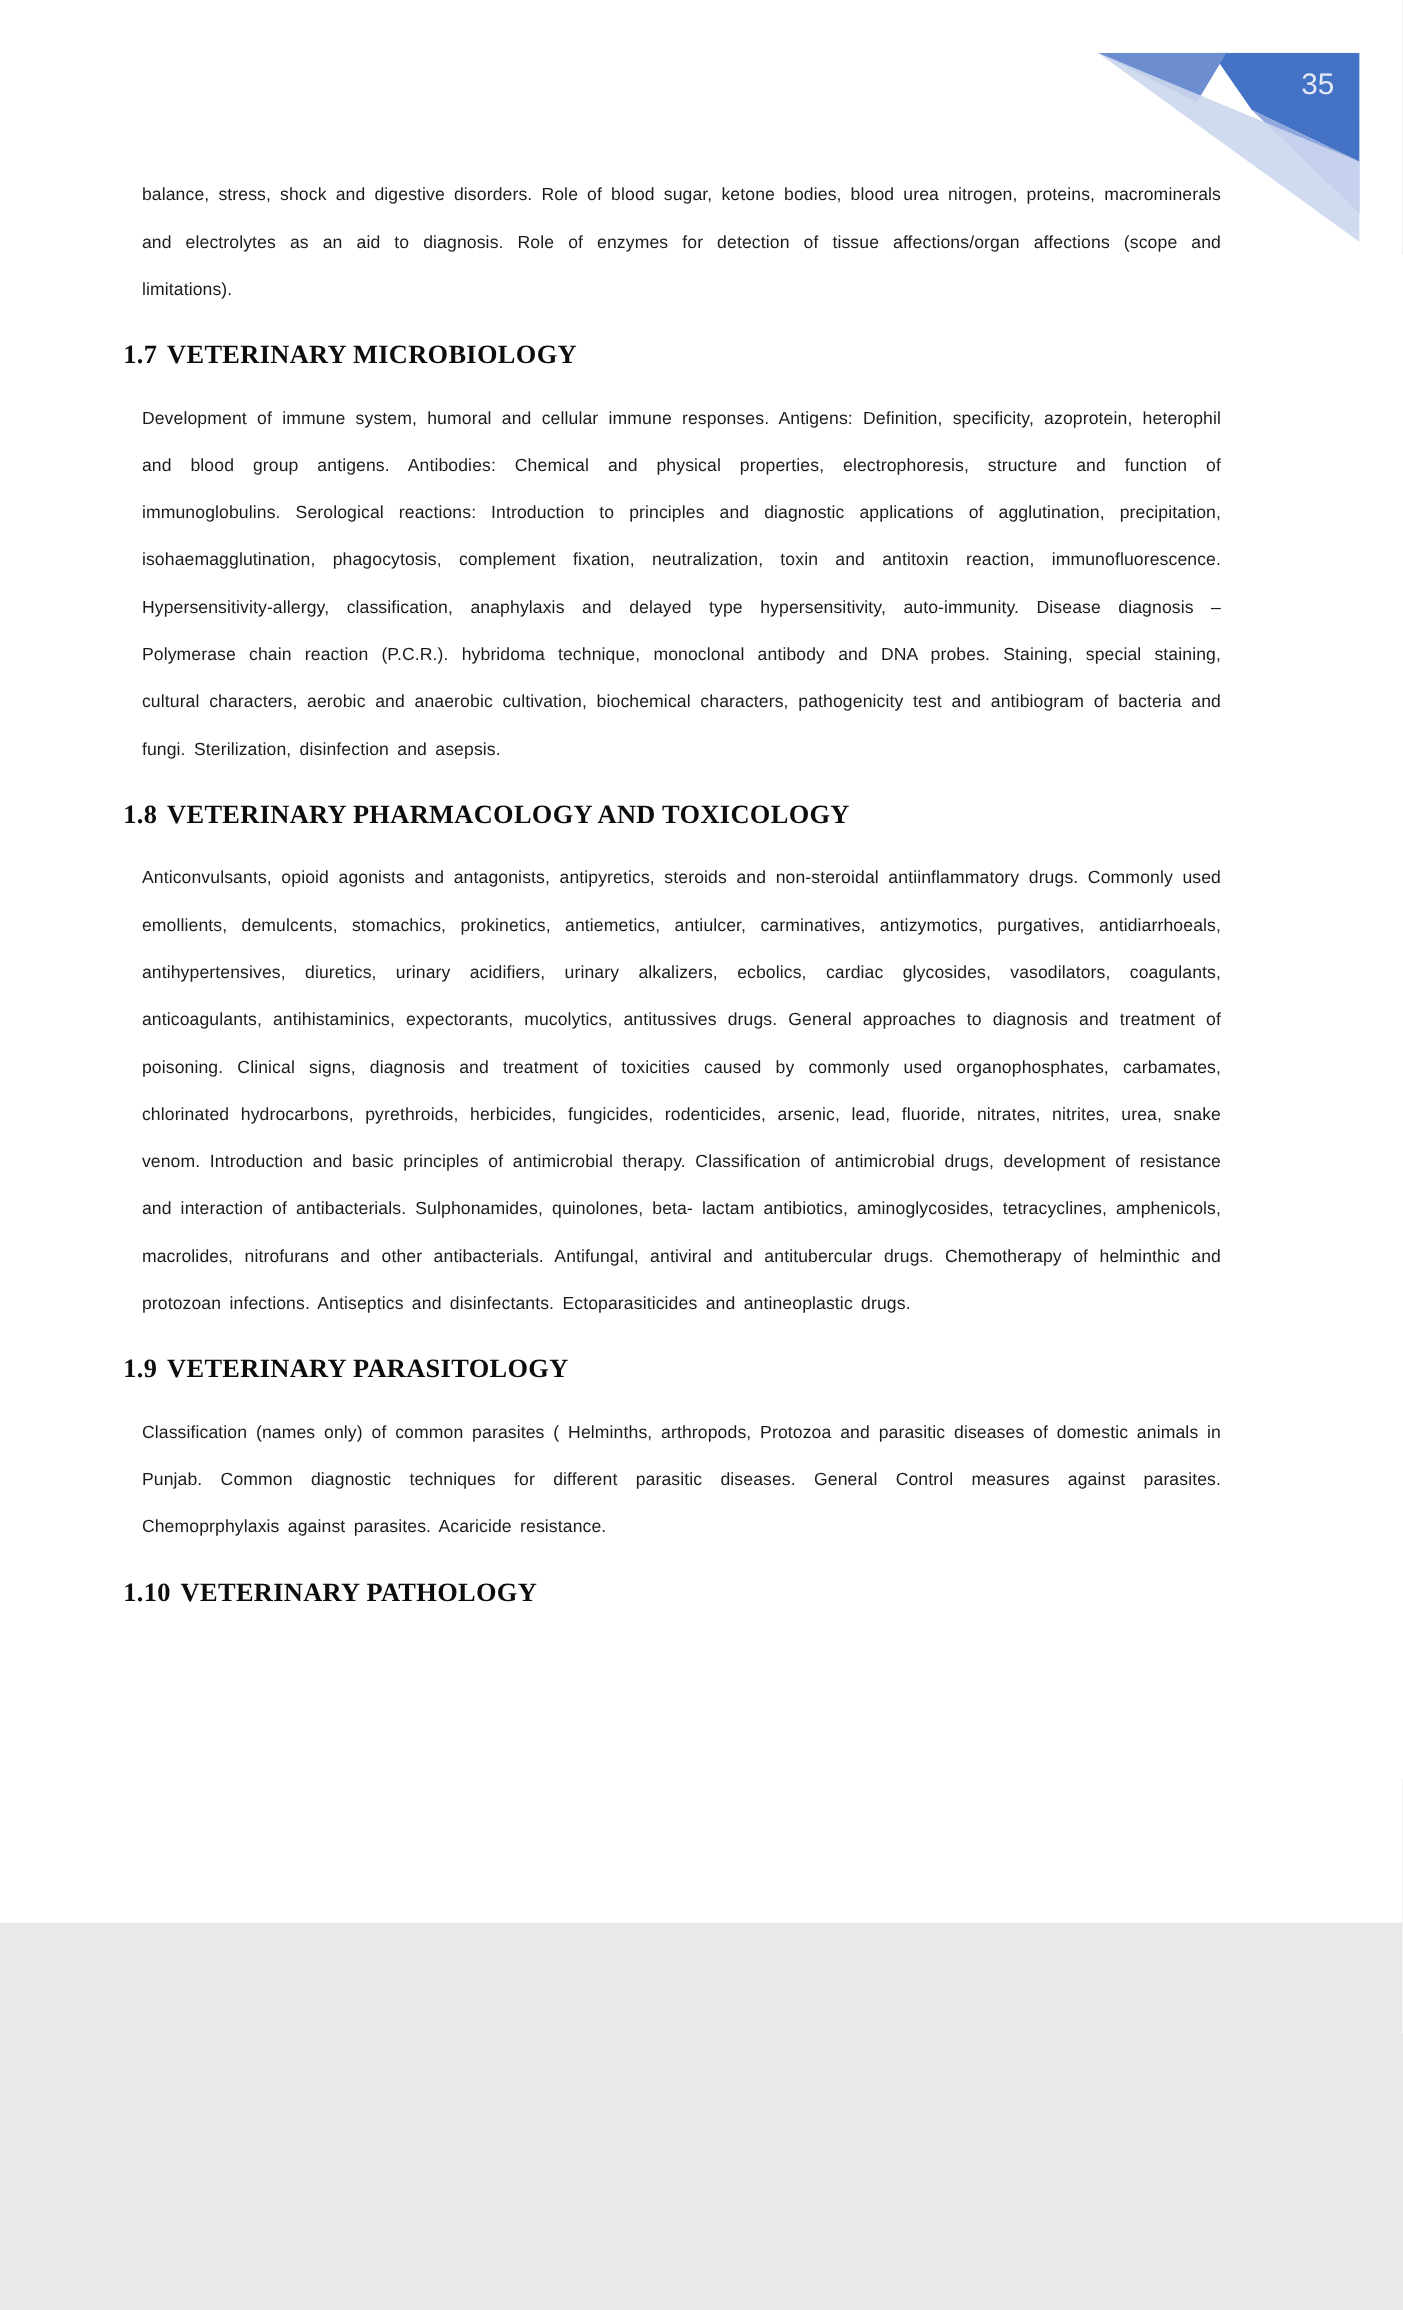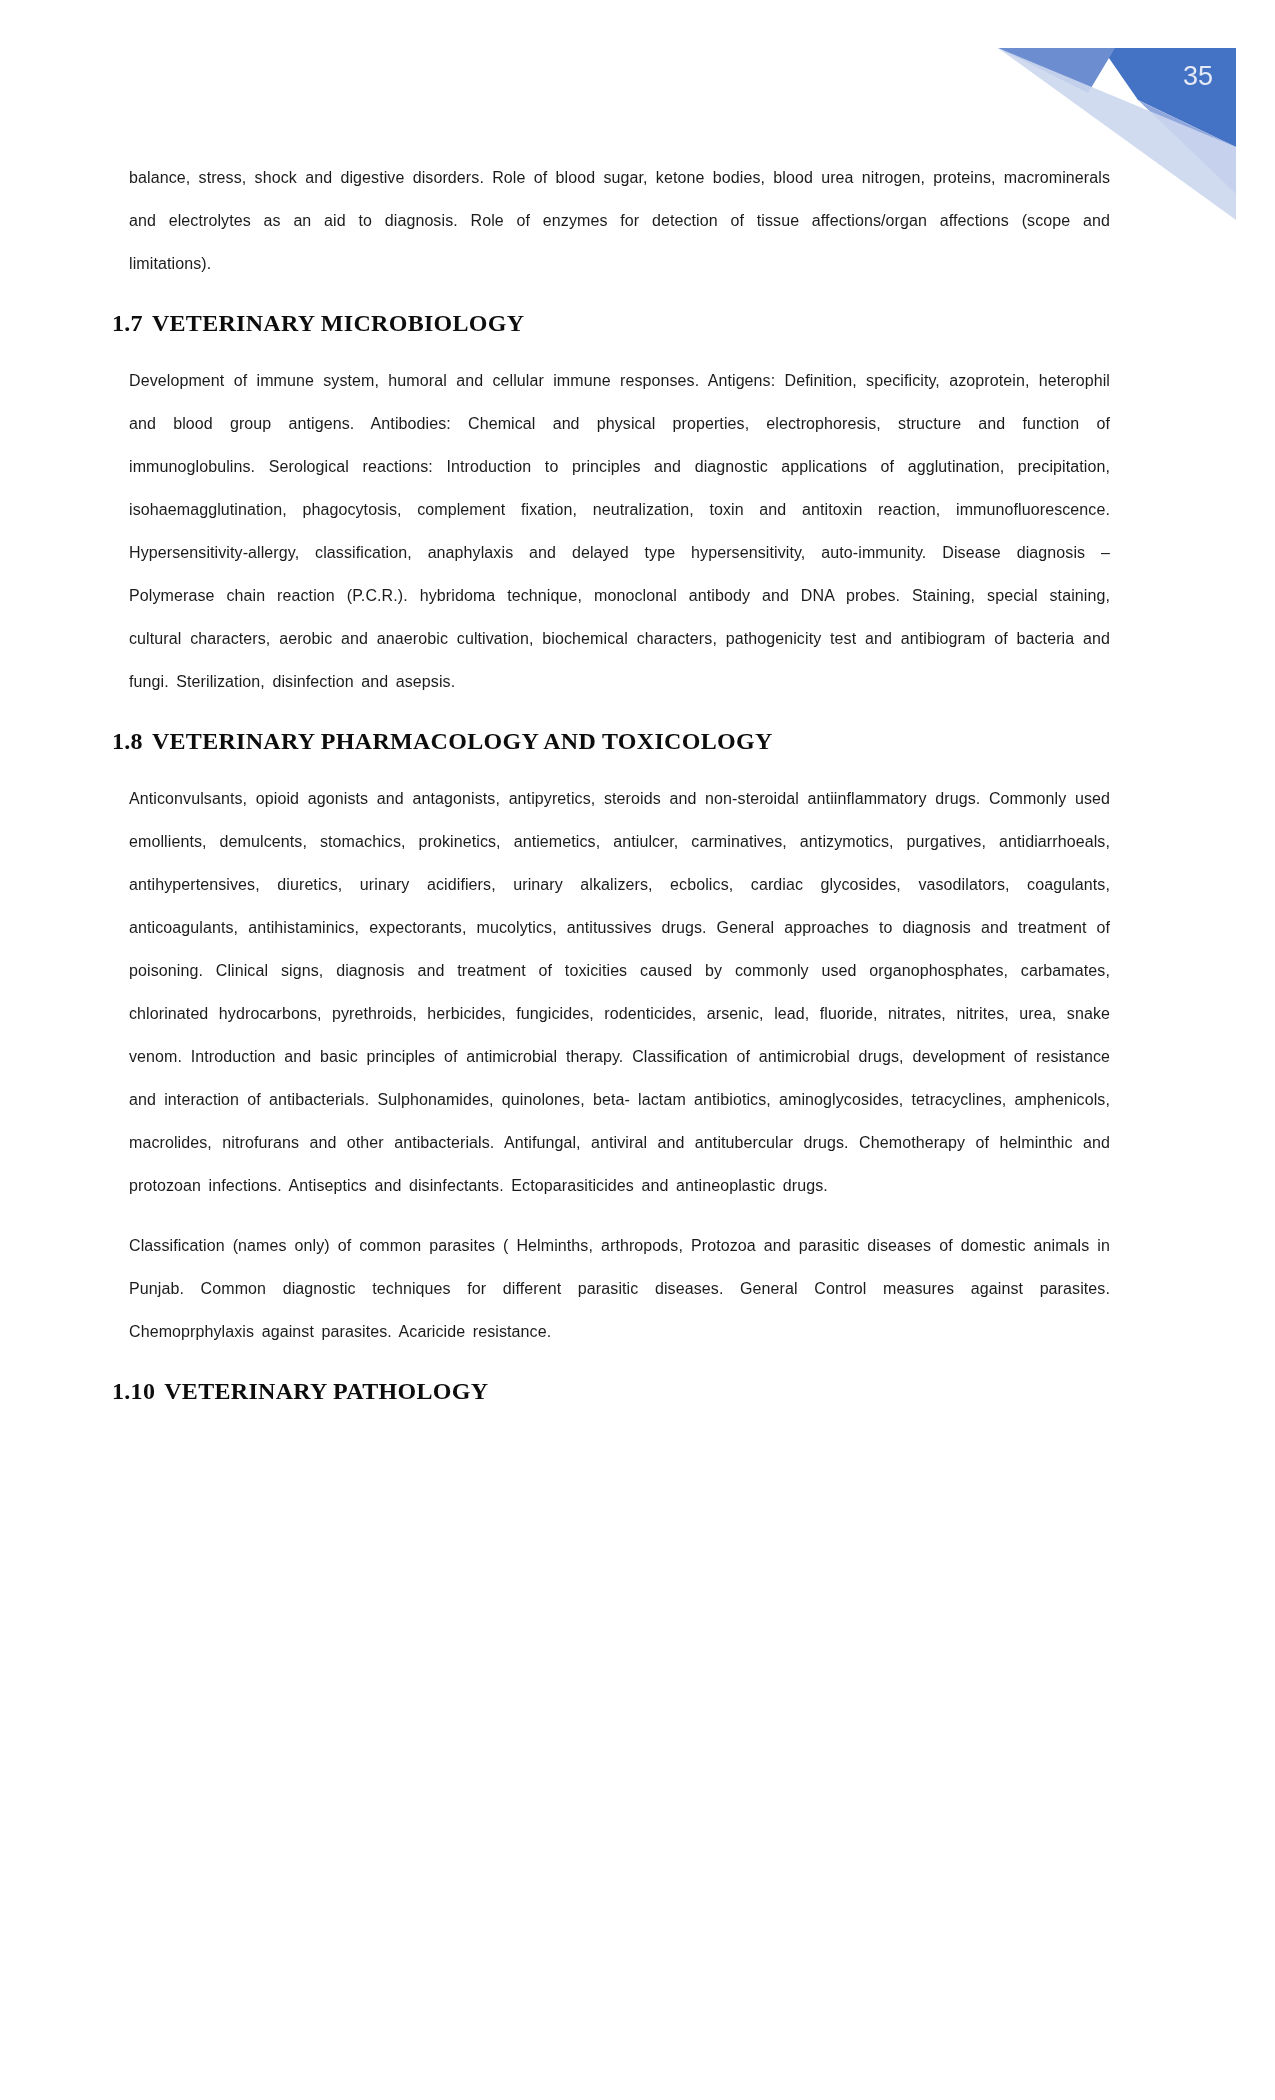--- a/index.html
+++ b/index.html
@@ -1,18 +1,18 @@
 <!DOCTYPE html>
 <html><head>
 <meta charset="utf-8">
 <style>
   html,body{margin:0;padding:0;background:#e9e9e9;}
   .page{
     position:relative;
-    width:1275px;height:2100px;
+    width:1275px;height:1748px;
     background:#ffffff;
     margin:0 auto;
     overflow:hidden;
     font-family:"Liberation Sans", sans-serif;
     color:#1b1b1b;
   }
   .corner-svg{
     position:absolute;left:998px;top:48px;
     width:238px;height:172px;display:block;
   }
@@ -83,20 +83,23 @@
     </section>
 
     <section>
       <h2 class="section-heading">
         <span class="heading-num">1.8</span><span class="heading-title">VETERINARY PHARMACOLOGY AND TOXICOLOGY</span>
       </h2>
       <p class="body-par">Anticonvulsants, opioid agonists and antagonists, antipyretics, steroids and non-steroidal antiinflammatory drugs. Commonly used emollients, demulcents, stomachics, prokinetics, antiemetics, antiulcer, carminatives, antizymotics, purgatives, antidiarrhoeals, antihypertensives, diuretics, urinary acidifiers, urinary alkalizers, ecbolics, cardiac glycosides, vasodilators, coagulants, anticoagulants, antihistaminics, expectorants, mucolytics, antitussives drugs. General approaches to diagnosis and treatment of poisoning. Clinical signs, diagnosis and treatment of toxicities caused by commonly used organophosphates, carbamates, chlorinated hydrocarbons, pyrethroids, herbicides, fungicides, rodenticides, arsenic, lead, fluoride, nitrates, nitrites, urea, snake venom. Introduction and basic principles of antimicrobial therapy. Classification of antimicrobial drugs, development of resistance and interaction of antibacterials. Sulphonamides, quinolones, beta- lactam antibiotics, aminoglycosides, tetracyclines, amphenicols, macrolides, nitrofurans and other antibacterials. Antifungal, antiviral and antitubercular drugs. Chemotherapy of helminthic and protozoan infections. Antiseptics and disinfectants. Ectoparasiticides and antineoplastic drugs.</p>
     </section>
 
     <section>
+      <h2 class="section-heading">
+        <span class="heading-num">1.9</span><span class="heading-title">VETERINARY PARASITOLOGY</span>
+      </h2>
       <p class="body-par">Classification (names only) of common parasites ( Helminths, arthropods, Protozoa and parasitic diseases of domestic animals in Punjab. Common diagnostic techniques for different parasitic diseases. General Control measures against parasites. Chemoprphylaxis against parasites. Acaricide resistance.</p>
     </section>
 
     <section>
       <h2 class="section-heading">
         <span class="heading-num">1.10</span><span class="heading-title">VETERINARY PATHOLOGY</span>
       </h2>
     </section>
 
   </div>

